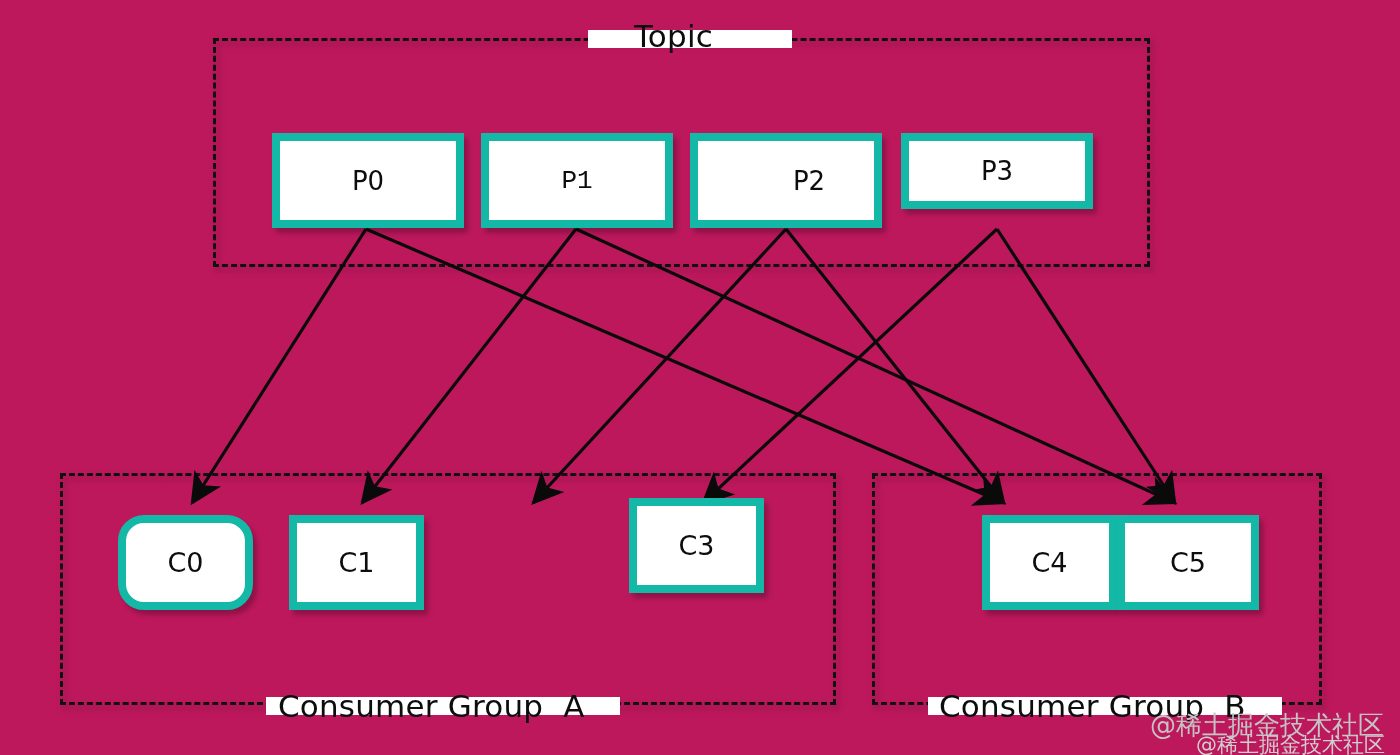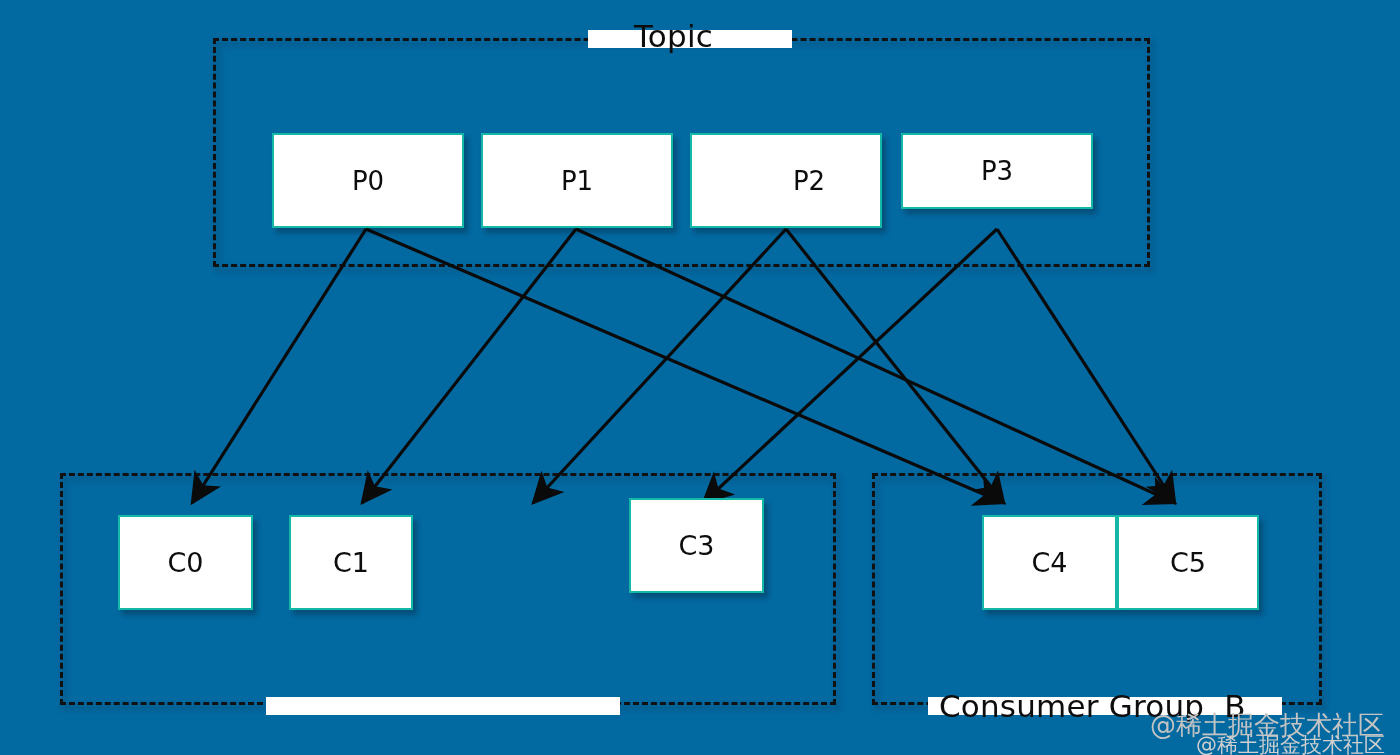--- a/index.html
+++ b/index.html
@@ -7,21 +7,21 @@
     padding: 0;
     background: #ffffff;
   }
   body {
     font-family: "DejaVu Sans", "Liberation Sans", sans-serif;
   }
   #stage {
     position: relative;
     width: 1400px;
     height: 755px;
-    background: #0369a1;
+    background: #be185d;
     overflow: hidden;
   }
   
   .group-box {
     position: absolute;
     box-sizing: border-box;
     border: 3px dashed #111111;
     background: transparent;
     filter: drop-shadow(3px 4px 3px rgba(0,0,0,0.28));
   }
@@ -37,21 +37,21 @@
     font-size: 31px;
     color: #0d0d0d;
     white-space: pre;
     font-weight: 400;
     letter-spacing: 0.2px;
   }
   
   .node {
     position: absolute;
     box-sizing: border-box;
-    border: 2px solid #14b8a6;
+    border: 8px solid #14b8a6;
     background: #ffffff;
     display: flex;
     align-items: center;
     justify-content: center;
     font-size: 26px;
     color: #0d0d0d;
     z-index: 5;
     box-shadow: 4px 5px 5px rgba(0,0,0,0.25);
   }
   .node.consumer { font-size: 27px; }
@@ -83,37 +83,38 @@
 <div id="stage">
 
   <div class="group-box" style="left:213px; top:38px; width:937px; height:229px;"></div>
 
   <div class="border-mask" style="left:588px; top:30px; width:204px; height:18px;"></div>
   <div class="group-caption" style="left:634px; top:18px;">Topic</div>
 
   <div class="node partition" style="left:272px; top:133px; width:192px; height:95px;">
     <span>P0</span>
   </div>
-  <div class="node partition" style="left:481px; top:133px; width:192px; height:95px;">
+  <div class="node partition" style="left:481px; top:133px; width:192px; height:95px;font-family:Liberation Mono, monospace;">
     <span>P1</span>
   </div>
   <div class="node partition" style="left:690px; top:133px; width:192px; height:95px;padding-left:46px;">
     <span>P2</span>
   </div>
   <div class="node partition" style="left:901px; top:133px; width:192px; height:76px;">
     <span>P3</span>
   </div>
 
   <div class="group-box" style="left:60px; top:473px; width:776px; height:232px;"></div>
   <div class="border-mask" style="left:266px; top:697px; width:354px; height:18px;"></div>
+  <div class="group-caption" style="left:278px; top:688px;">Consumer Group  A</div>
 
-  <div class="node consumer" style="left:118px; top:515px; width:135px; height:95px;">
+  <div class="node consumer" style="left:118px; top:515px; width:135px; height:95px;border-radius:26px;">
     <span>C0</span>
   </div>
-  <div class="node consumer" style="left:289px; top:515px; width:124px; height:95px;">
+  <div class="node consumer" style="left:289px; top:515px; width:135px; height:95px;">
     <span>C1</span>
   </div>
   <div class="node consumer" style="left:629px; top:498px; width:135px; height:95px;">
     <span>C3</span>
   </div>
 
   <div class="group-box" style="left:872px; top:473px; width:450px; height:232px;"></div>
   <div class="border-mask" style="left:928px; top:697px; width:354px; height:18px;"></div>
   <div class="group-caption" style="left:939px; top:688px;">Consumer Group  B</div>
 

